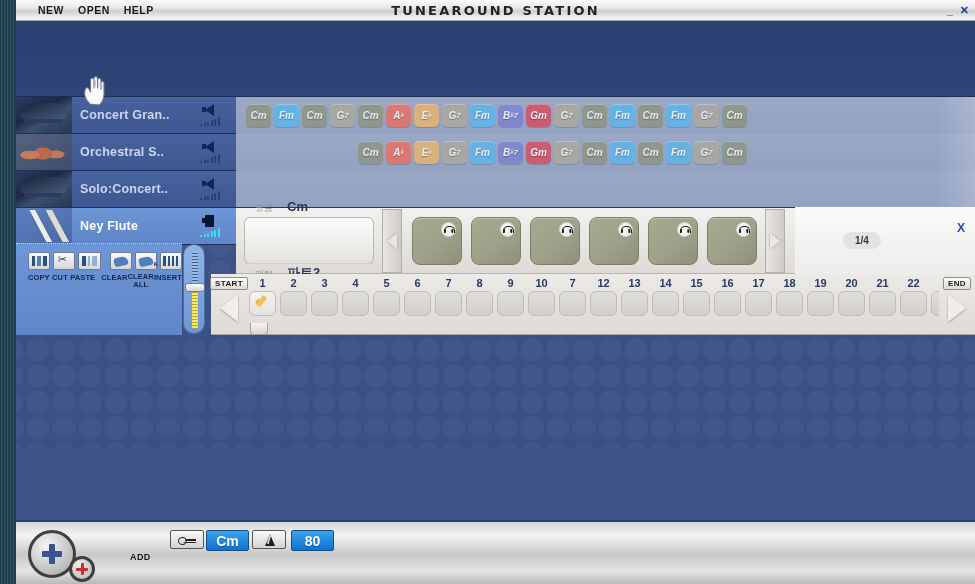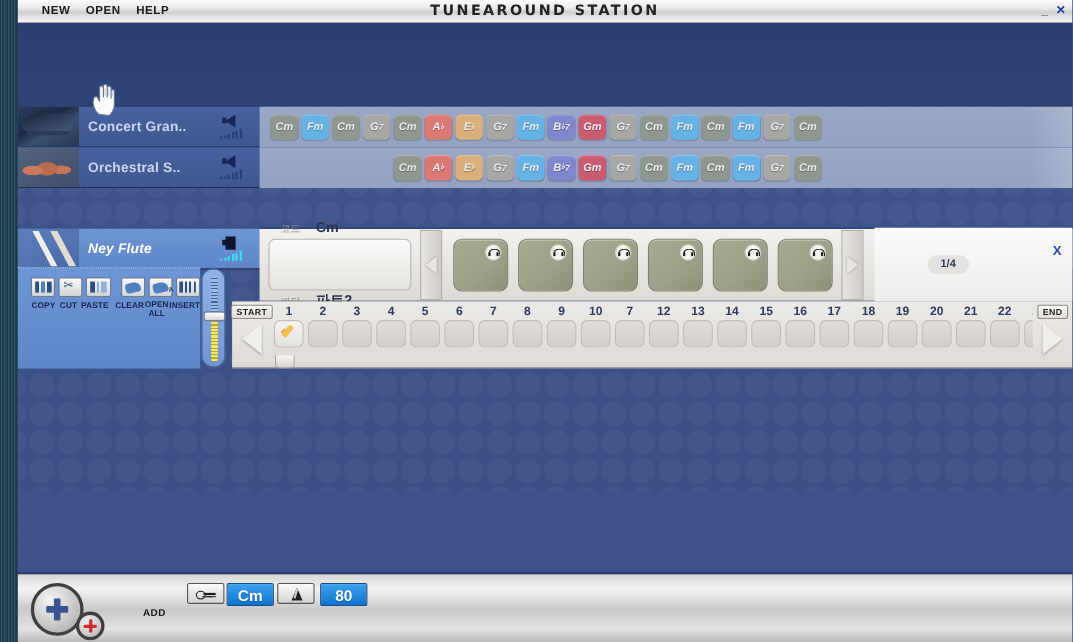--- a/index.html
+++ b/index.html
@@ -103,21 +103,21 @@
     content:""; position:absolute; left:-4px; top:2px; width:64px; height:32px;
     background:
       linear-gradient(62deg, rgba(0,0,0,0) 42%, #efeee6 43% 49%, rgba(0,0,0,0) 50%),
       linear-gradient(62deg, rgba(0,0,0,0) 62%, #dedcd0 63% 70%, rgba(0,0,0,0) 71%);
   }
 
   .track-name {
     flex: 0 0 120px; font-size: 12.5px; font-weight: bold;
     color: #c9d7ee; letter-spacing: 0.2px; padding-left: 8px;
   }
-  .track-row.r3 .track-name { color: #ffffff; font-style: italic; }
+  .track-row.r3 .track-name { color: #ffffff; }
 
   .spk-wrap { flex: 0 0 36px; display: flex; flex-direction: column; align-items: center; gap: 2px; }
   .spk-ico {
     width: 16px; height: 11px; position: relative;
   }
   .spk-ico:before {
     content:""; position:absolute; left:0; top:3px; width:4px; height:5px; background:#16245a;
   }
   .spk-ico:after {
     content:""; position:absolute; left:3px; top:0;
@@ -514,20 +514,41 @@
           <div class="chip" style="background: rgb(142, 150, 137);">Cm</div>
           <div class="chip" style="background: rgb(98, 180, 232);">Fm</div>
           <div class="chip" style="background: rgb(142, 150, 137);">Cm</div>
           <div class="chip" style="background: rgb(98, 180, 232);">Fm</div>
           <div class="chip" style="background: rgb(169, 169, 162);">G<span class="sub7">7</span></div>
           <div class="chip" style="background: rgb(142, 150, 137);">Cm</div>
           <div class="lane-tailL"></div>
       </div>
     </div>
 
+    <div class="track-row r2">
+      <div class="thumb">
+          <div class="gp"></div>
+        </div>
+      <div class="track-name">Solo:Concert..</div>
+      <div class="spk-wrap">
+        <div class="spk-ico"></div>
+        <div class="bars">
+            <i></i>
+            <i></i>
+            <i></i>
+            <i></i>
+            <i></i>
+            <i></i>
+          </div>
+      </div>
+      <div class="sep"></div>
+      <div class="chordlane empty" id="lane2">
+        <div class="lane-tailL"></div>
+      </div>
+    </div>
 
     <div class="track-row r3">
       <div class="thumb">
           <div class="fl"></div>
         </div>
       <div class="track-name">Ney Flute</div>
       <div class="spk-wrap">
         <div class="spk-ico"></div>
         <div class="bars">
             <i></i>
@@ -564,21 +585,21 @@
         </div>
       <div class="sbtn">
           <span class="mini insert"></span>
         </div>
     </div>
     <div class="lblrow">
       <span class="lbl-copy">COPY</span>
       <span class="lbl-cut">CUT</span>
       <span class="lbl-paste">PASTE</span>
       <span class="lbl-clear">CLEAR</span>
-      <span class="lbl-clearall">OPEN ALL</span>
+      <span class="lbl-clearall">CLEAR ALL</span>
       <span class="lbl-insert">INSERT</span>
     </div>
   </div>
 
   <div class="fader">
     <div class="track-line"></div>
     <div class="track-line yel"></div>
     <div class="knob"></div>
   </div>
 

